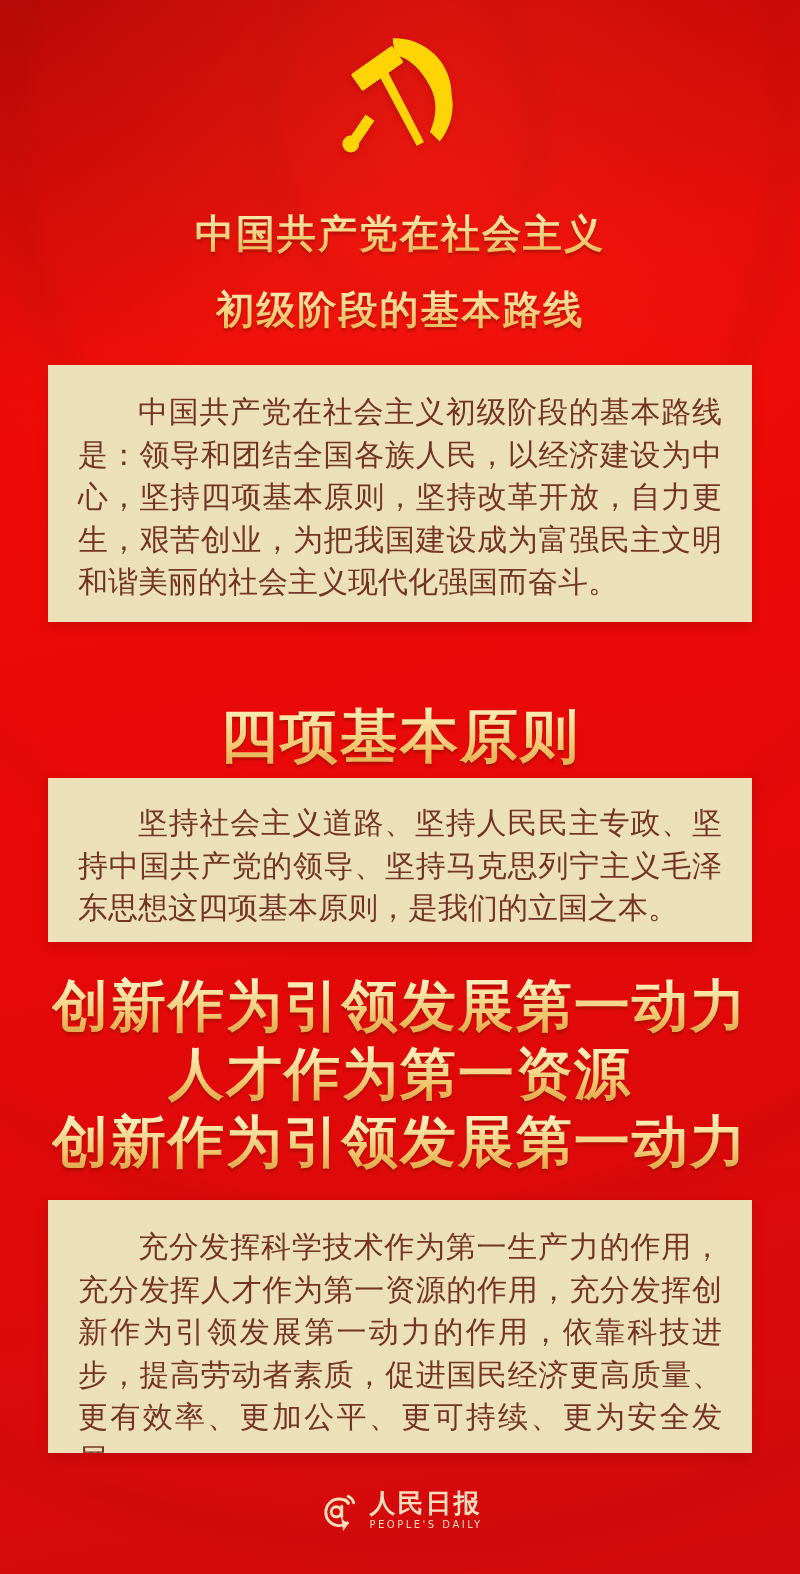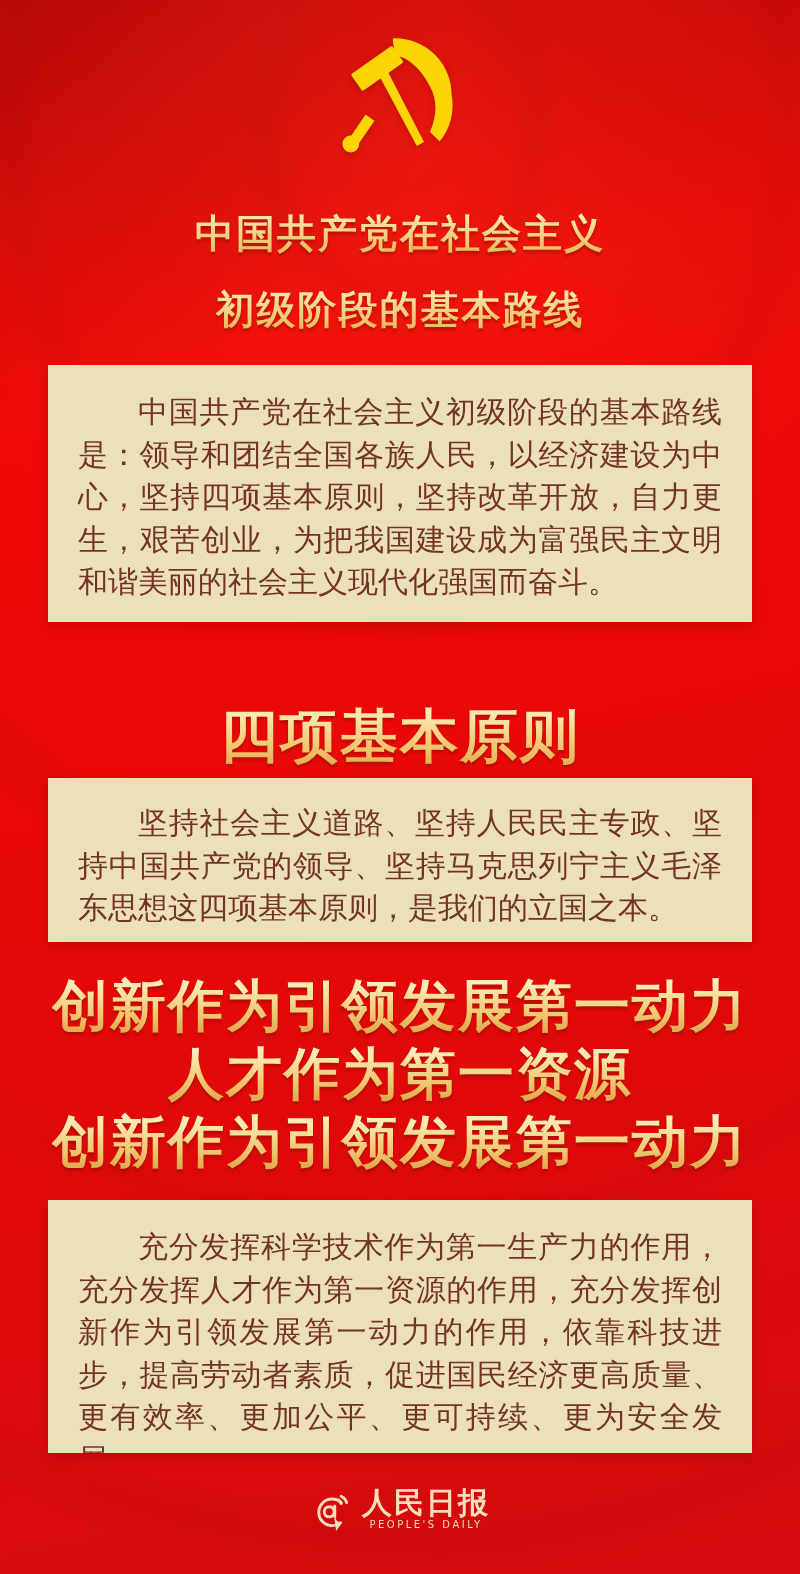--- a/index.html
+++ b/index.html
@@ -53,21 +53,21 @@
   .panel-1{top:365px;height:257px;padding:26px 30px;}
   .panel-2{top:745px;height:164px;padding:24px 30px;margin-top:33px;}
   .panel-3{top:1200px;height:253px;padding:26px 30px;}
   .footer{
     position:absolute;top:1487px;left:0;right:0;z-index:2;
     display:flex;justify-content:center;align-items:center;
     color:#f8debc;
   }
   .footer-icon{width:44px;height:46px;margin-right:8px;}
   .footer-txt{display:flex;flex-direction:column;}
-  .footer-cn{font-size:30px;font-weight:bold;letter-spacing:2px;line-height:30px;}
+  .footer-cn{font-size:26px;font-weight:bold;letter-spacing:2px;line-height:30px;}
   .footer-en{font-size:10px;letter-spacing:2.5px;line-height:14px;text-align:center;}
 </style>
 </head>
 <body>
 
 <div class="poster">
 
   <div class="emblem-wrap">
     <svg viewBox="0 0 100 100" xmlns="http://www.w3.org/2000/svg" aria-hidden="true">
       <g fill="#fdd406">

